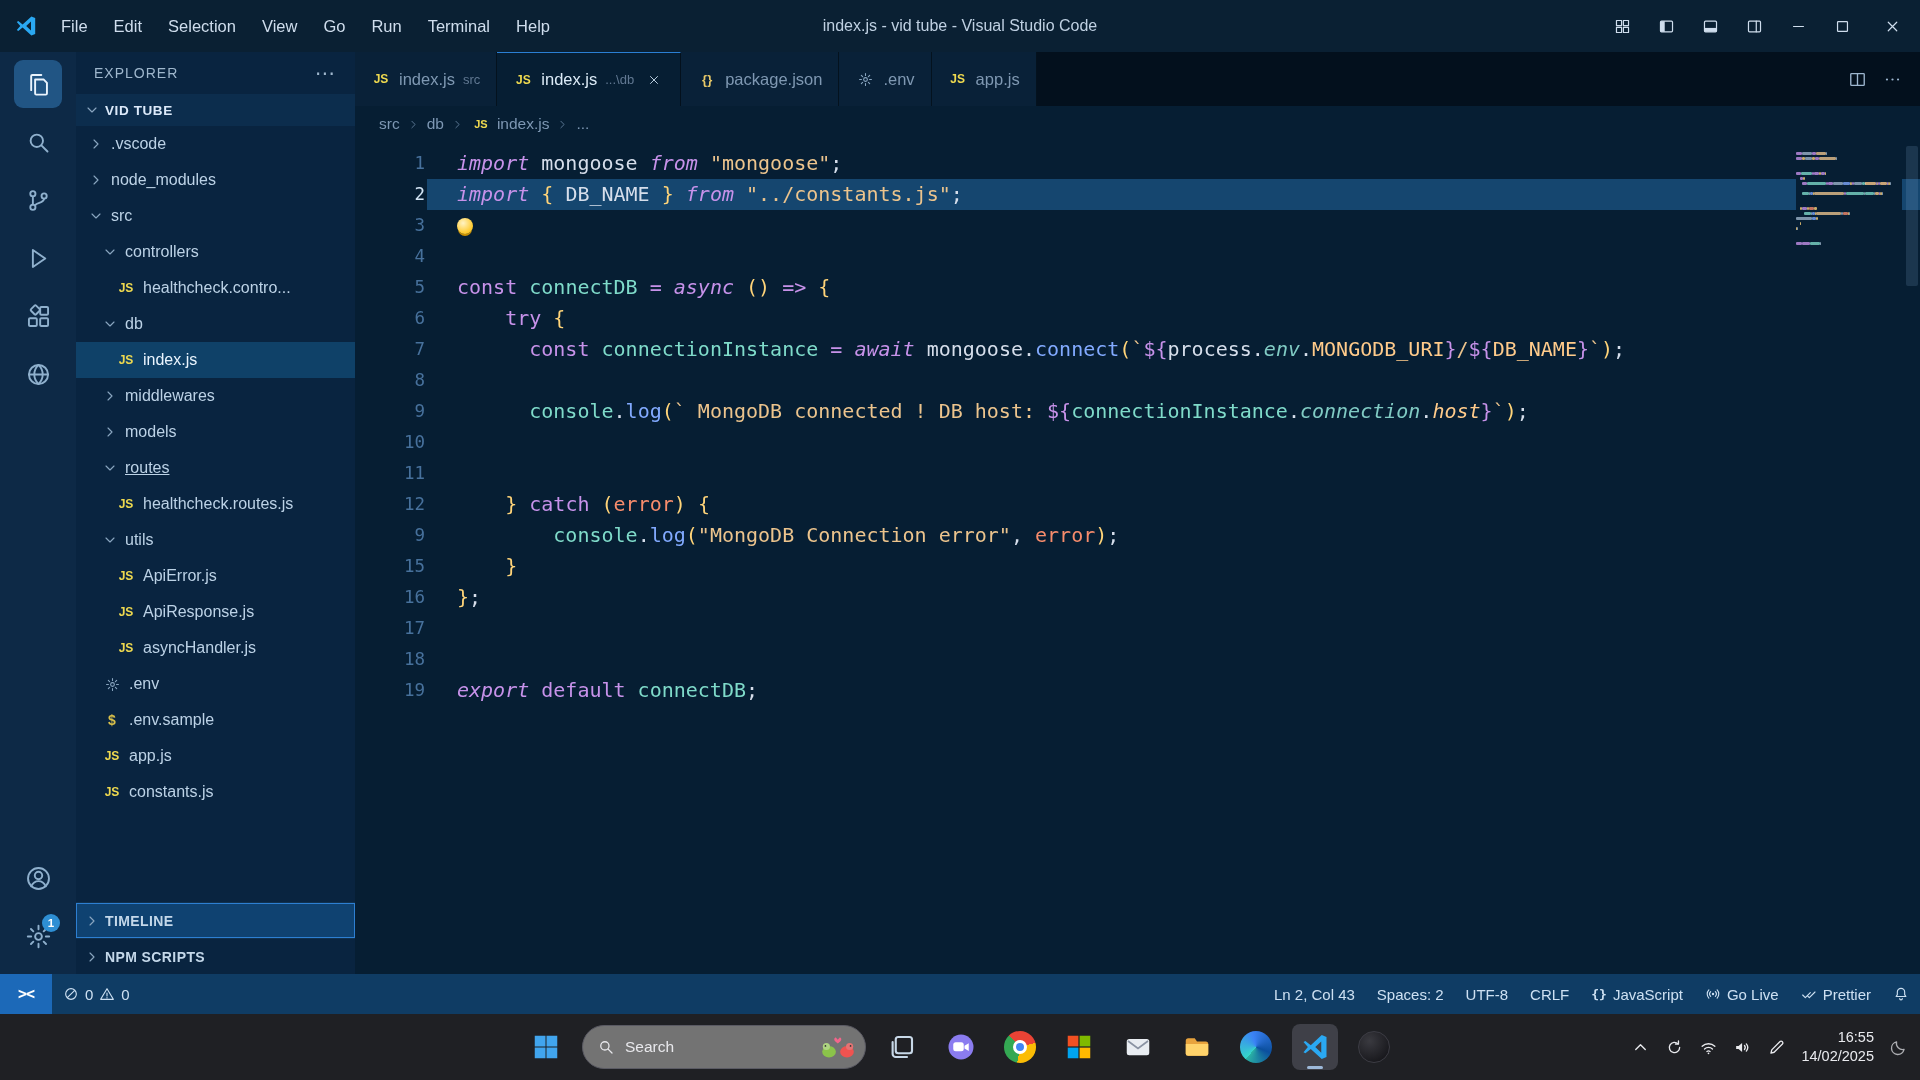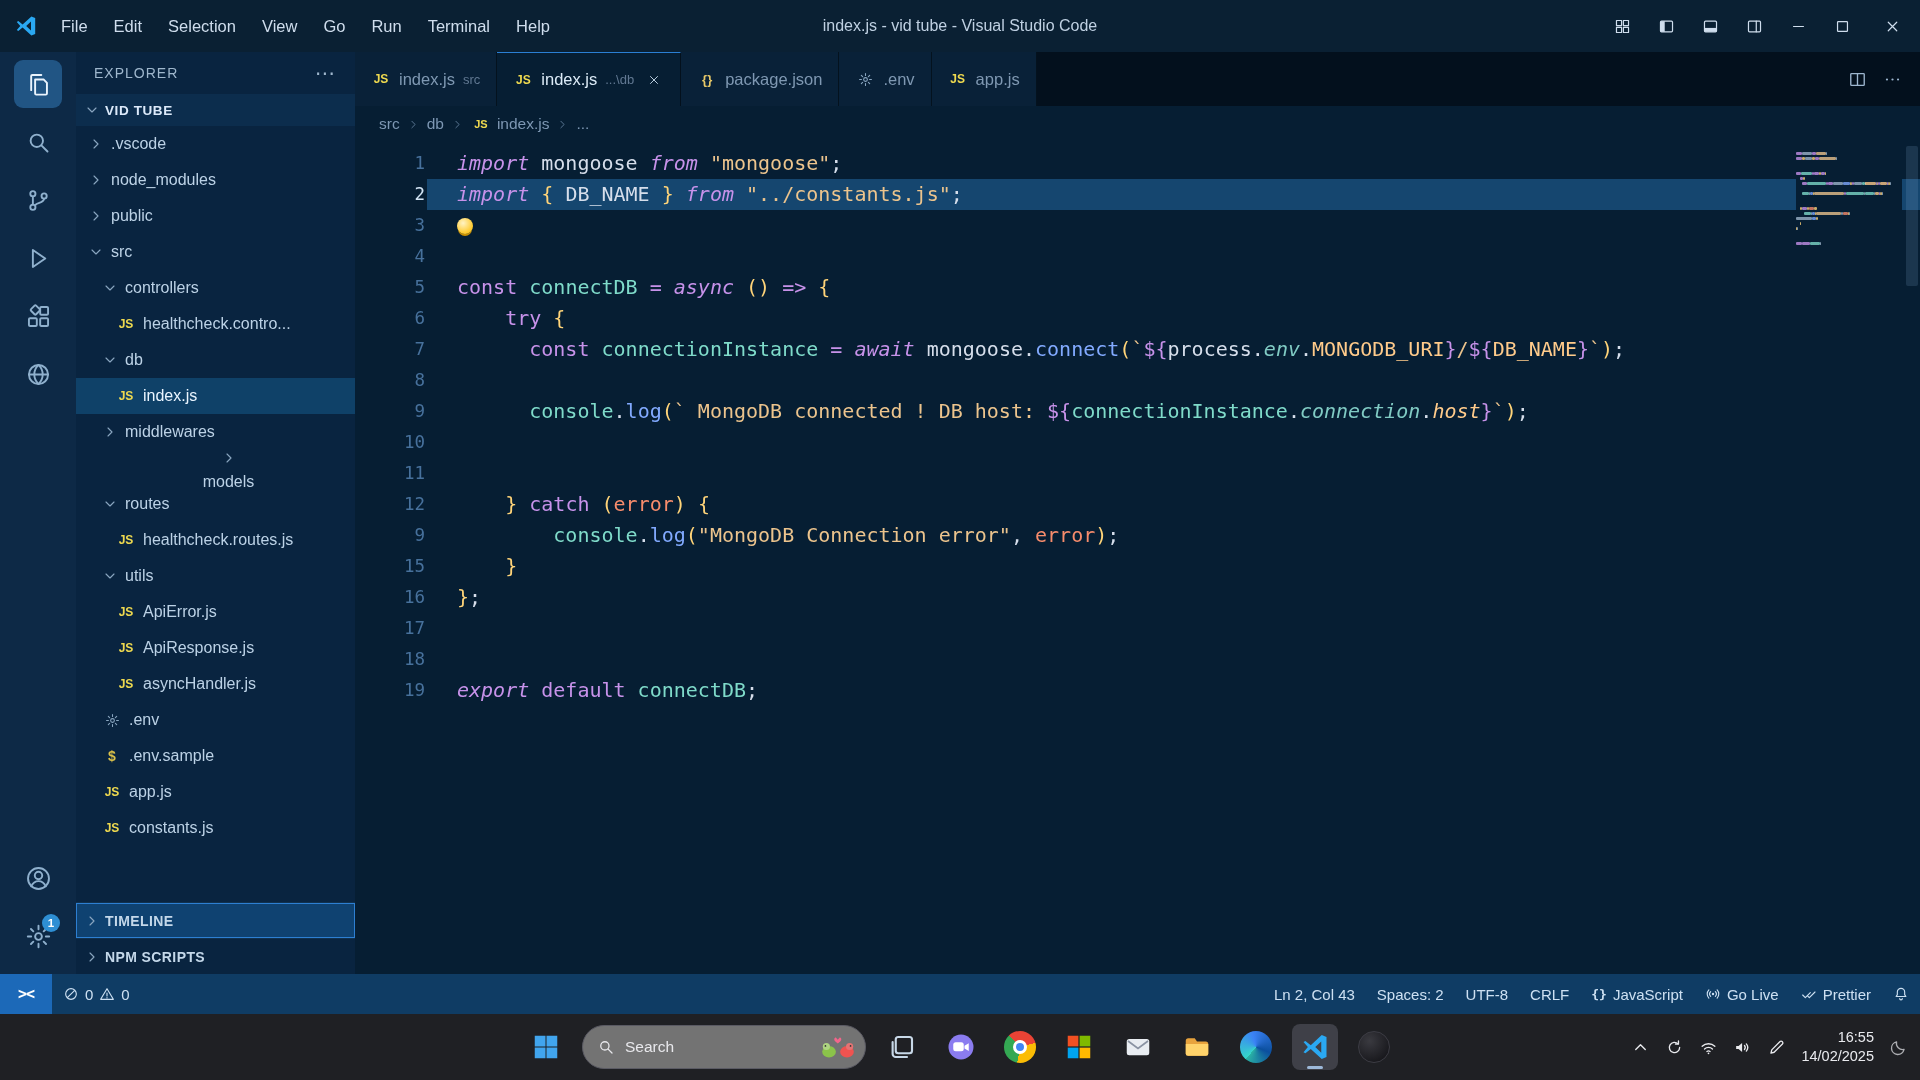--- a/index.html
+++ b/index.html
@@ -292,78 +292,70 @@
             <span class="chev">
               <svg viewBox="0 0 24 24" fill="none" stroke="currentColor" stroke-width="1.7" stroke-linecap="round" stroke-linejoin="round">
                 <path d="M9 6l6 6-6 6"></path>
               </svg>
             </span>
             <span class="tlabel">node_modules</span>
           </div>
           <div class="tree-row" style="padding-left: 12px;">
             <span class="chev">
               <svg viewBox="0 0 24 24" fill="none" stroke="currentColor" stroke-width="1.7" stroke-linecap="round" stroke-linejoin="round">
+                <path d="M6 9l6 6 6-6"></path>
+              </svg>
+            </span>
+            <span class="tlabel">src</span>
+          </div>
+          <div class="tree-row" style="padding-left: 26px;">
+            <span class="chev">
+              <svg viewBox="0 0 24 24" fill="none" stroke="currentColor" stroke-width="1.7" stroke-linecap="round" stroke-linejoin="round">
+                <path d="M6 9l6 6 6-6"></path>
+              </svg>
+            </span>
+            <span class="tlabel">controllers</span>
+          </div>
+          <div class="tree-row" style="padding-left: 40px;">
+            <span class="ficon">
+              <b class="jsb">JS</b>
+            </span>
+            <span class="tlabel">healthcheck.contro...</span>
+          </div>
+          <div class="tree-row" style="padding-left: 26px;">
+            <span class="chev">
+              <svg viewBox="0 0 24 24" fill="none" stroke="currentColor" stroke-width="1.7" stroke-linecap="round" stroke-linejoin="round">
+                <path d="M6 9l6 6 6-6"></path>
+              </svg>
+            </span>
+            <span class="tlabel">db</span>
+          </div>
+          <div class="tree-row selected" style="padding-left: 40px;">
+            <span class="ficon">
+              <b class="jsb">JS</b>
+            </span>
+            <span class="tlabel">index.js</span>
+          </div>
+          <div class="tree-row" style="padding-left: 26px;">
+            <span class="chev">
+              <svg viewBox="0 0 24 24" fill="none" stroke="currentColor" stroke-width="1.7" stroke-linecap="round" stroke-linejoin="round">
                 <path d="M9 6l6 6-6 6"></path>
               </svg>
             </span>
-            <span class="tlabel">public</span>
-          </div>
-          <div class="tree-row" style="padding-left: 12px;">
-            <span class="chev">
-              <svg viewBox="0 0 24 24" fill="none" stroke="currentColor" stroke-width="1.7" stroke-linecap="round" stroke-linejoin="round">
-                <path d="M6 9l6 6 6-6"></path>
-              </svg>
-            </span>
-            <span class="tlabel">src</span>
+            <span class="tlabel">middlewares</span>
           </div>
           <div class="tree-row" style="padding-left: 26px;">
             <span class="chev">
               <svg viewBox="0 0 24 24" fill="none" stroke="currentColor" stroke-width="1.7" stroke-linecap="round" stroke-linejoin="round">
-                <path d="M6 9l6 6 6-6"></path>
-              </svg>
-            </span>
-            <span class="tlabel">controllers</span>
-          </div>
-          <div class="tree-row" style="padding-left: 40px;">
-            <span class="ficon">
-              <b class="jsb">JS</b>
-            </span>
-            <span class="tlabel">healthcheck.contro...</span>
-          </div>
-          <div class="tree-row" style="padding-left: 26px;">
-            <span class="chev">
-              <svg viewBox="0 0 24 24" fill="none" stroke="currentColor" stroke-width="1.7" stroke-linecap="round" stroke-linejoin="round">
-                <path d="M6 9l6 6 6-6"></path>
-              </svg>
-            </span>
-            <span class="tlabel">db</span>
-          </div>
-          <div class="tree-row selected" style="padding-left: 40px;">
-            <span class="ficon">
-              <b class="jsb">JS</b>
-            </span>
-            <span class="tlabel">index.js</span>
-          </div>
-          <div class="tree-row" style="padding-left: 26px;">
-            <span class="chev">
-              <svg viewBox="0 0 24 24" fill="none" stroke="currentColor" stroke-width="1.7" stroke-linecap="round" stroke-linejoin="round">
                 <path d="M9 6l6 6-6 6"></path>
               </svg>
             </span>
-            <span class="tlabel">middlewares</span>
-          </div>
-          <div class="tree-row" style="padding-left: 26px; flex-direction: column;">
-            <span class="chev">
-              <svg viewBox="0 0 24 24" fill="none" stroke="currentColor" stroke-width="1.7" stroke-linecap="round" stroke-linejoin="round">
-                <path d="M9 6l6 6-6 6"></path>
-              </svg>
-            </span>
             <span class="tlabel">models</span>
           </div>
-          <div class="tree-row" style="padding-left: 26px;">
+          <div class="tree-row" style="padding-left: 26px; text-decoration: underline;">
             <span class="chev">
               <svg viewBox="0 0 24 24" fill="none" stroke="currentColor" stroke-width="1.7" stroke-linecap="round" stroke-linejoin="round">
                 <path d="M6 9l6 6 6-6"></path>
               </svg>
             </span>
             <span class="tlabel">routes</span>
           </div>
           <div class="tree-row" style="padding-left: 40px;">
             <span class="ficon">
               <b class="jsb">JS</b>

